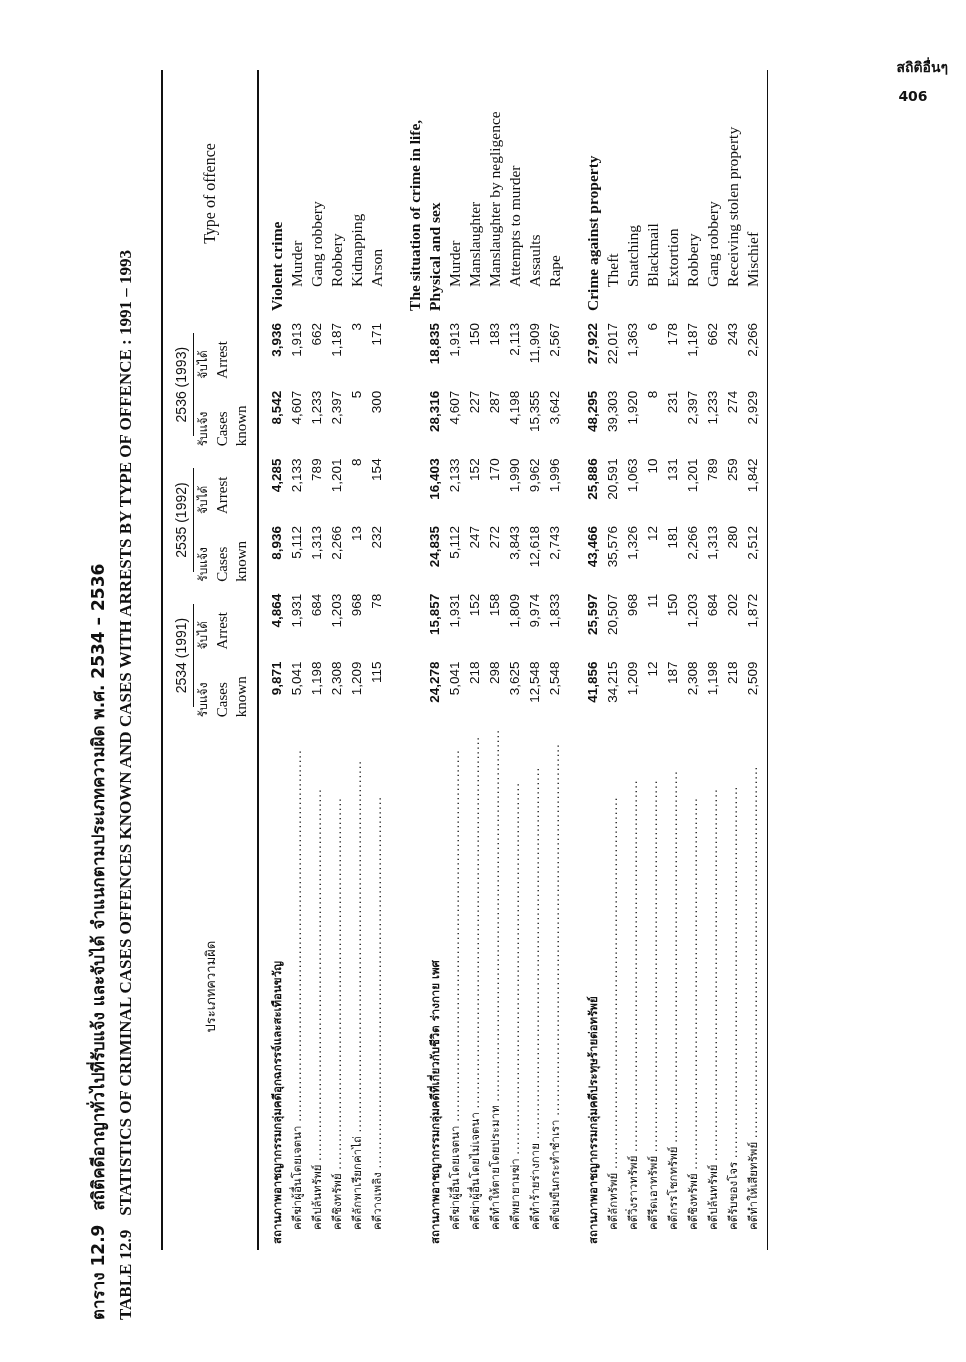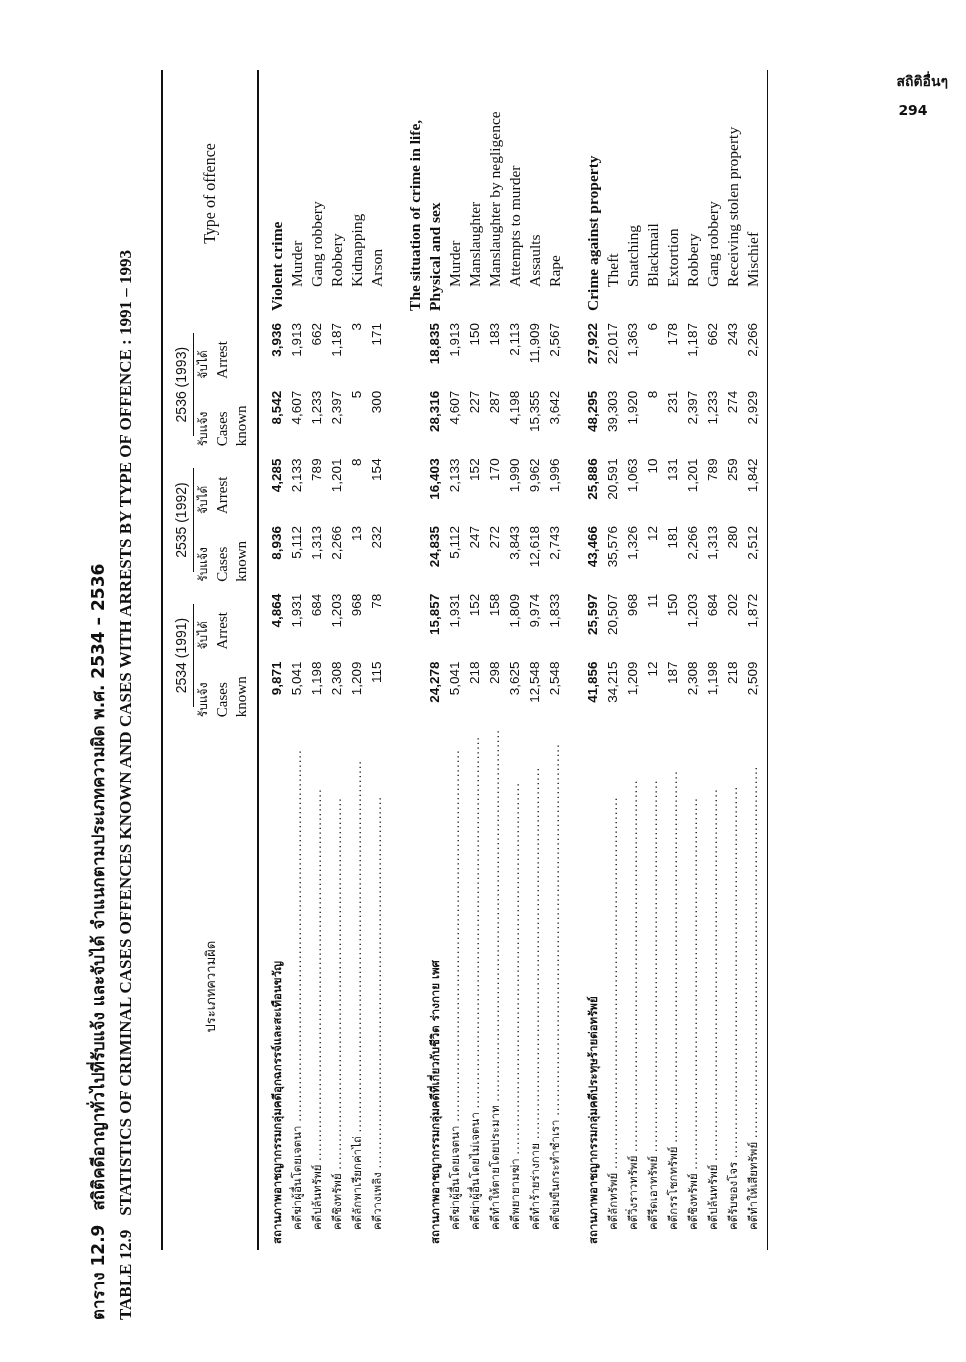--- a/index.html
+++ b/index.html
@@ -1,17 +1,17 @@
 <!DOCTYPE html>
 <html><head>
 <meta charset="utf-8">
 <style>
   html, body { margin: 0; padding: 0; background: #ffffff; }
   body { width: 966px; height: 1362px; position: relative; overflow: hidden; color: #111; }
-  .page-header { position: absolute; right: 18px; top: 70px; text-align: left; font-family: "DejaVu Sans", sans-serif; }
+  .page-header { position: absolute; right: 18px; top: 56px; text-align: left; font-family: "DejaVu Sans", sans-serif; }
   .page-header .section { font-size: 14px; font-weight: bold; }
   .page-header .pageno { font-size: 14px; font-weight: bold; margin-top: 10px; margin-left: 2px; }
 
   
   .rot {
     position: absolute;
     width: 1250px;   
     height: 800px;   
     left: 85px;
     top: 1320px;
@@ -43,21 +43,21 @@
   tr.group td.lab-en { font-weight: bold; }
   tr.spacer td { height: 18px; }
   tr.first-after-hdr td { padding-top: 8px; }
   tr.last td { border-bottom: 1.5px solid #111; padding-bottom: 4px; }
 </style>
 </head>
 <body>
 
 <div class="page-header">
   <div class="section">สถิติอื่นๆ</div>
-  <div class="pageno">294</div>
+  <div class="pageno">406</div>
 </div>
 
 <div class="rot">
   <div class="title-block">
     <div class="title-th">
       <span class="lbl">ตาราง  12.9</span>
       <span>สถิติคดีอาญาทั่วไปที่รับแจ้ง และจับได้ จำแนกตามประเภทความผิด พ.ศ. 2534 – 2536</span>
     </div>
     <div class="title-en">
       <span class="lbl">TABLE  12.9</span>

